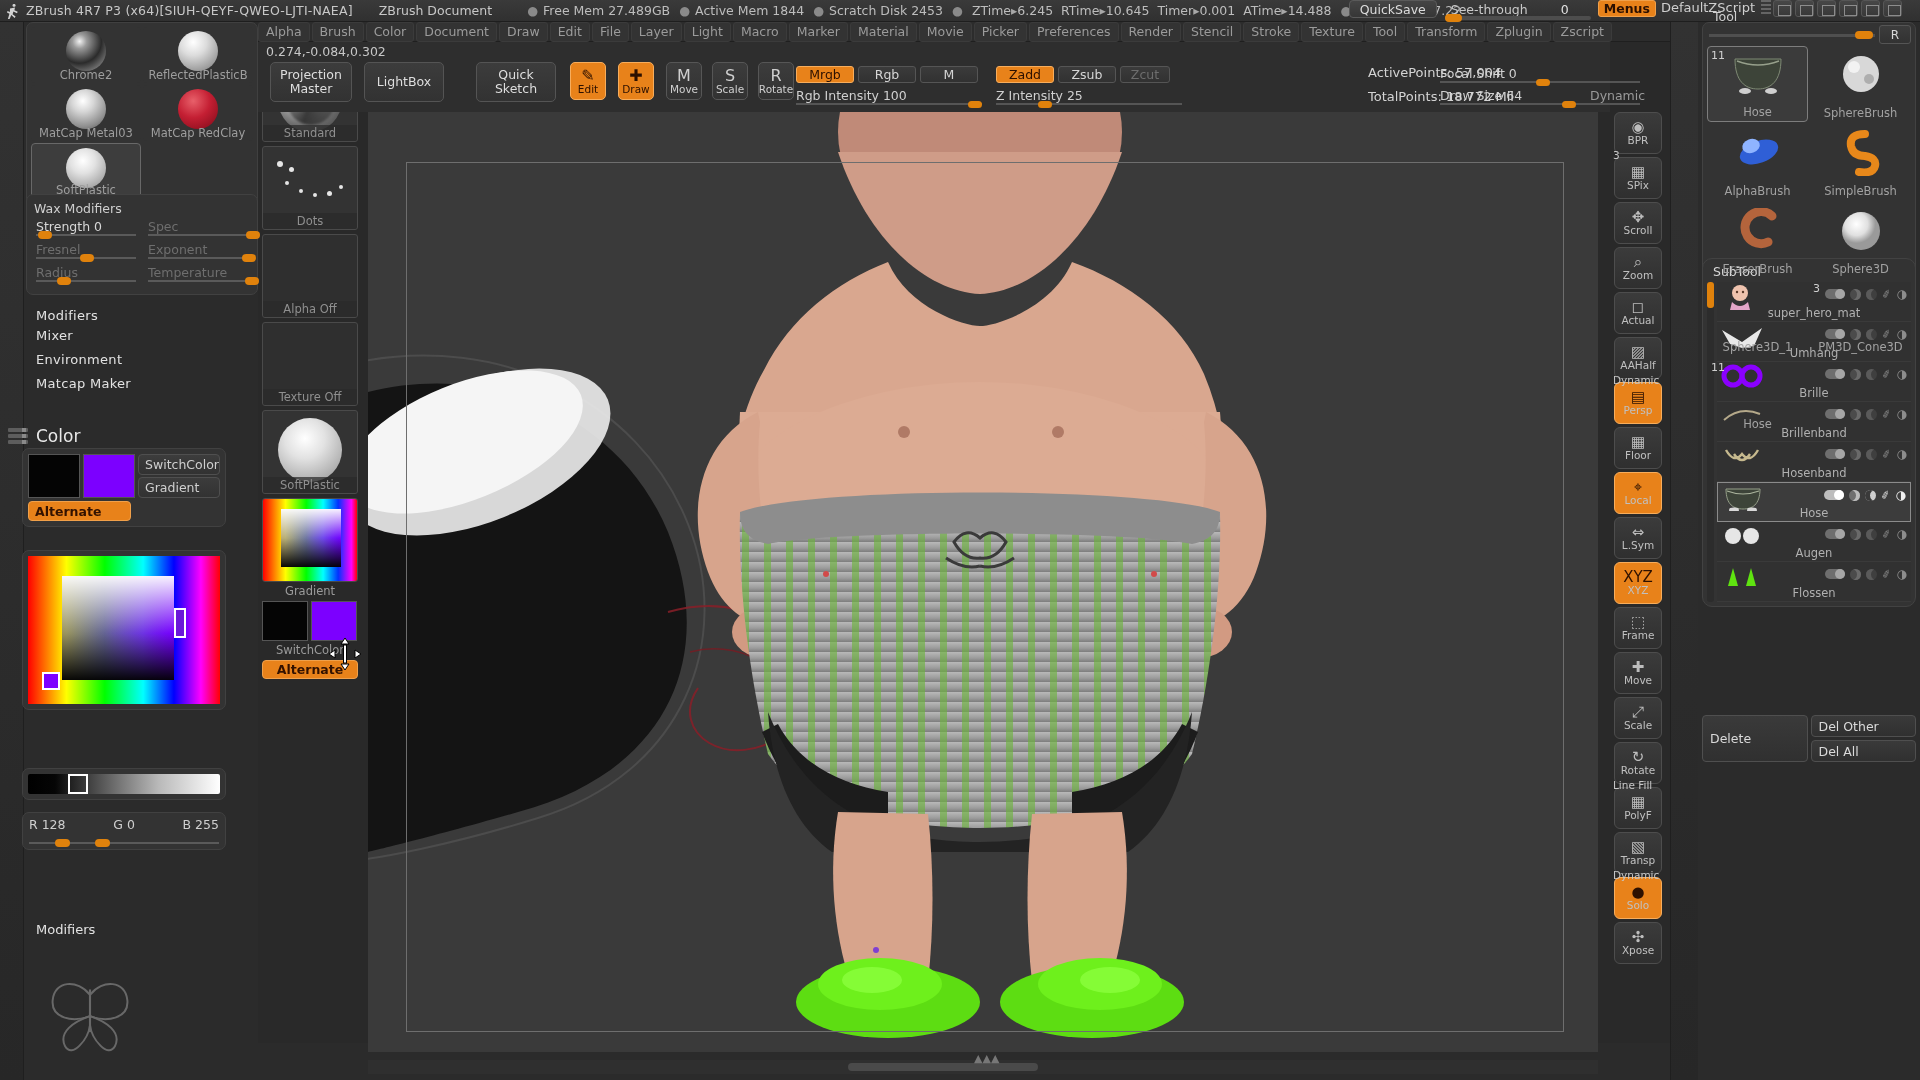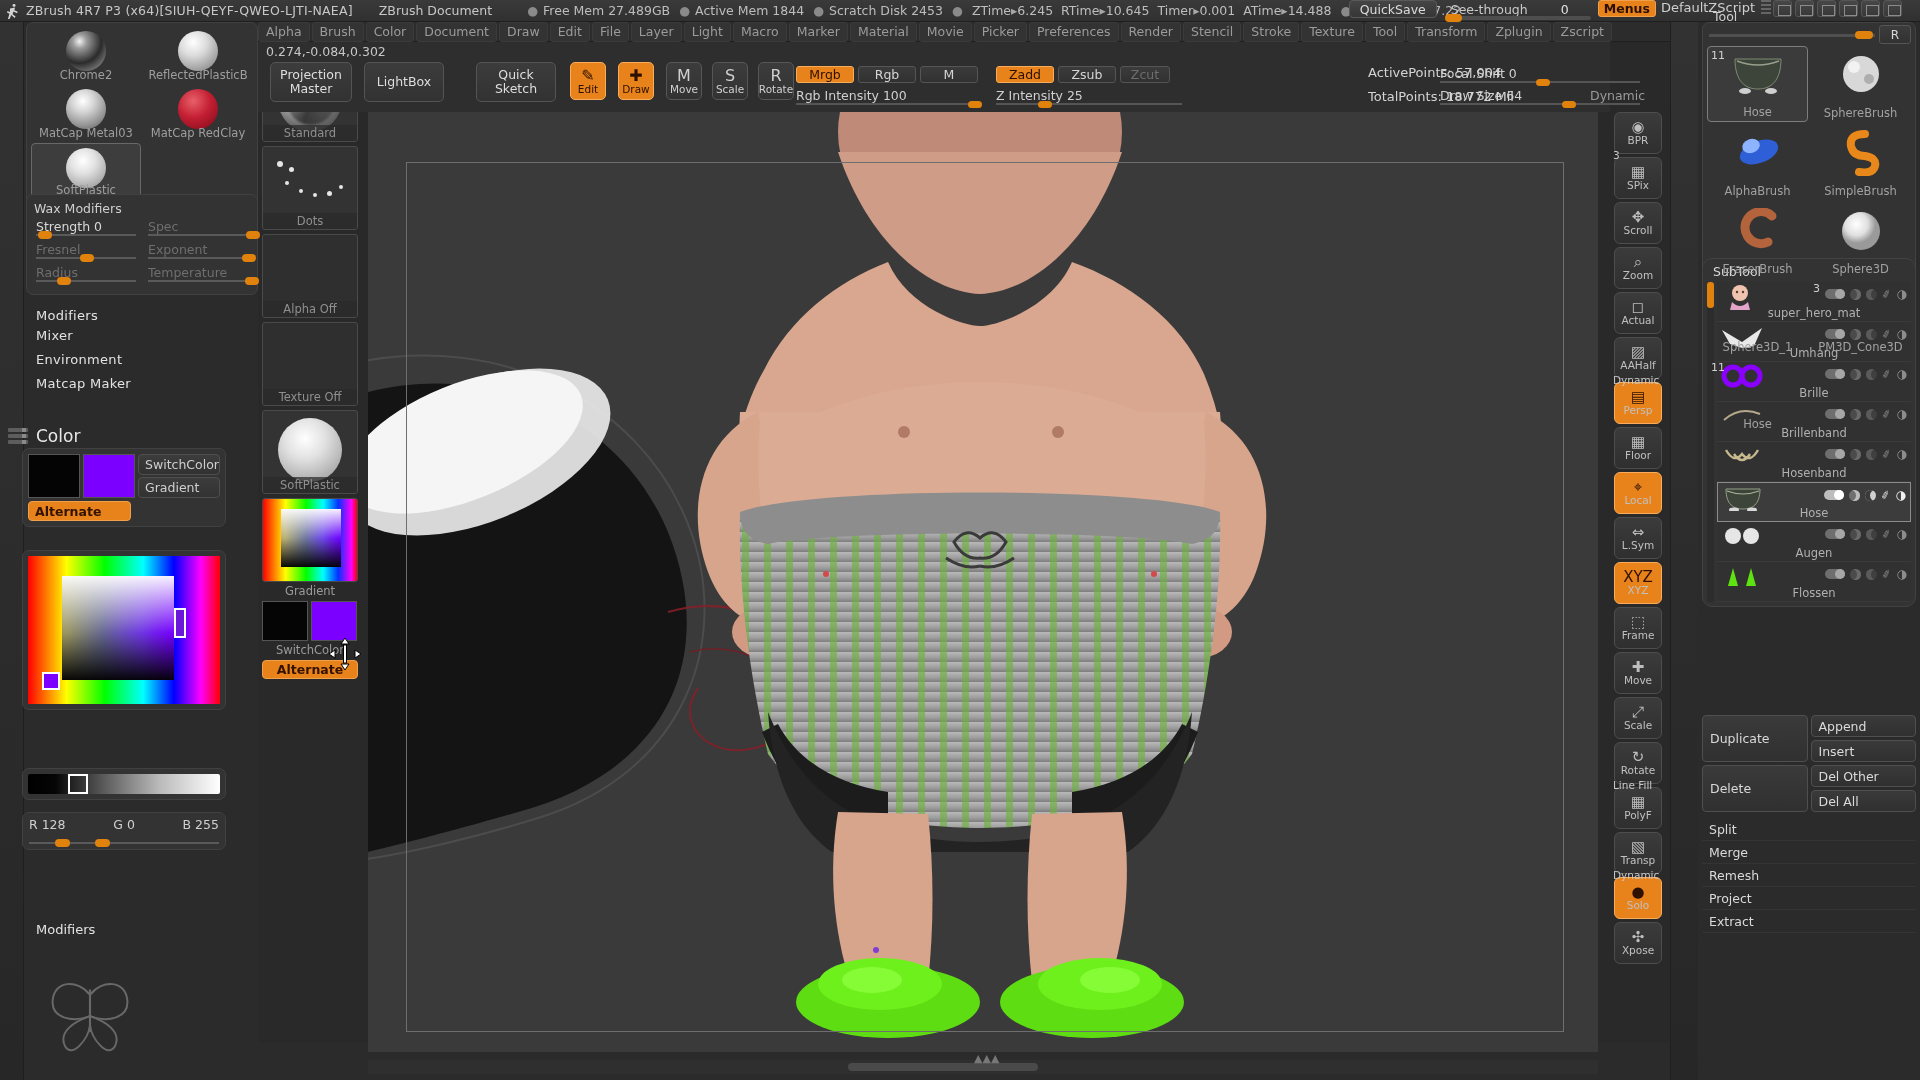--- a/index.html
+++ b/index.html
@@ -1130,38 +1130,24 @@
               </span>
               <span class="st-name">Flossen</span>
             </div>
           </div>
       </div>
     </div>
 
     <div class="st-controls">
 
 
-      <div class="btn2" style="margin-top:3px;">
-        <div class="sbtn tall">Duplicate</div>
-        <div class="stackcol">
-          <div class="sbtn">Append</div>
-          <div class="sbtn">Insert</div>
-        </div>
-      </div>
 
       <div class="btn2" style="margin-top:3px;">
         <div class="sbtn tall">Delete</div>
         <div class="stackcol">
           <div class="sbtn">Del Other</div>
           <div class="sbtn">Del All</div>
         </div>
       </div>
 
-      <div id="flat-rows" style="margin-top:6px;">
-          <div class="flatrow">Split</div>
-          <div class="flatrow">Merge</div>
-          <div class="flatrow">Remesh</div>
-          <div class="flatrow">Project</div>
-          <div class="flatrow">Extract</div>
-        </div>
     </div>
   </div>
 </div>
 
 </body></html>

